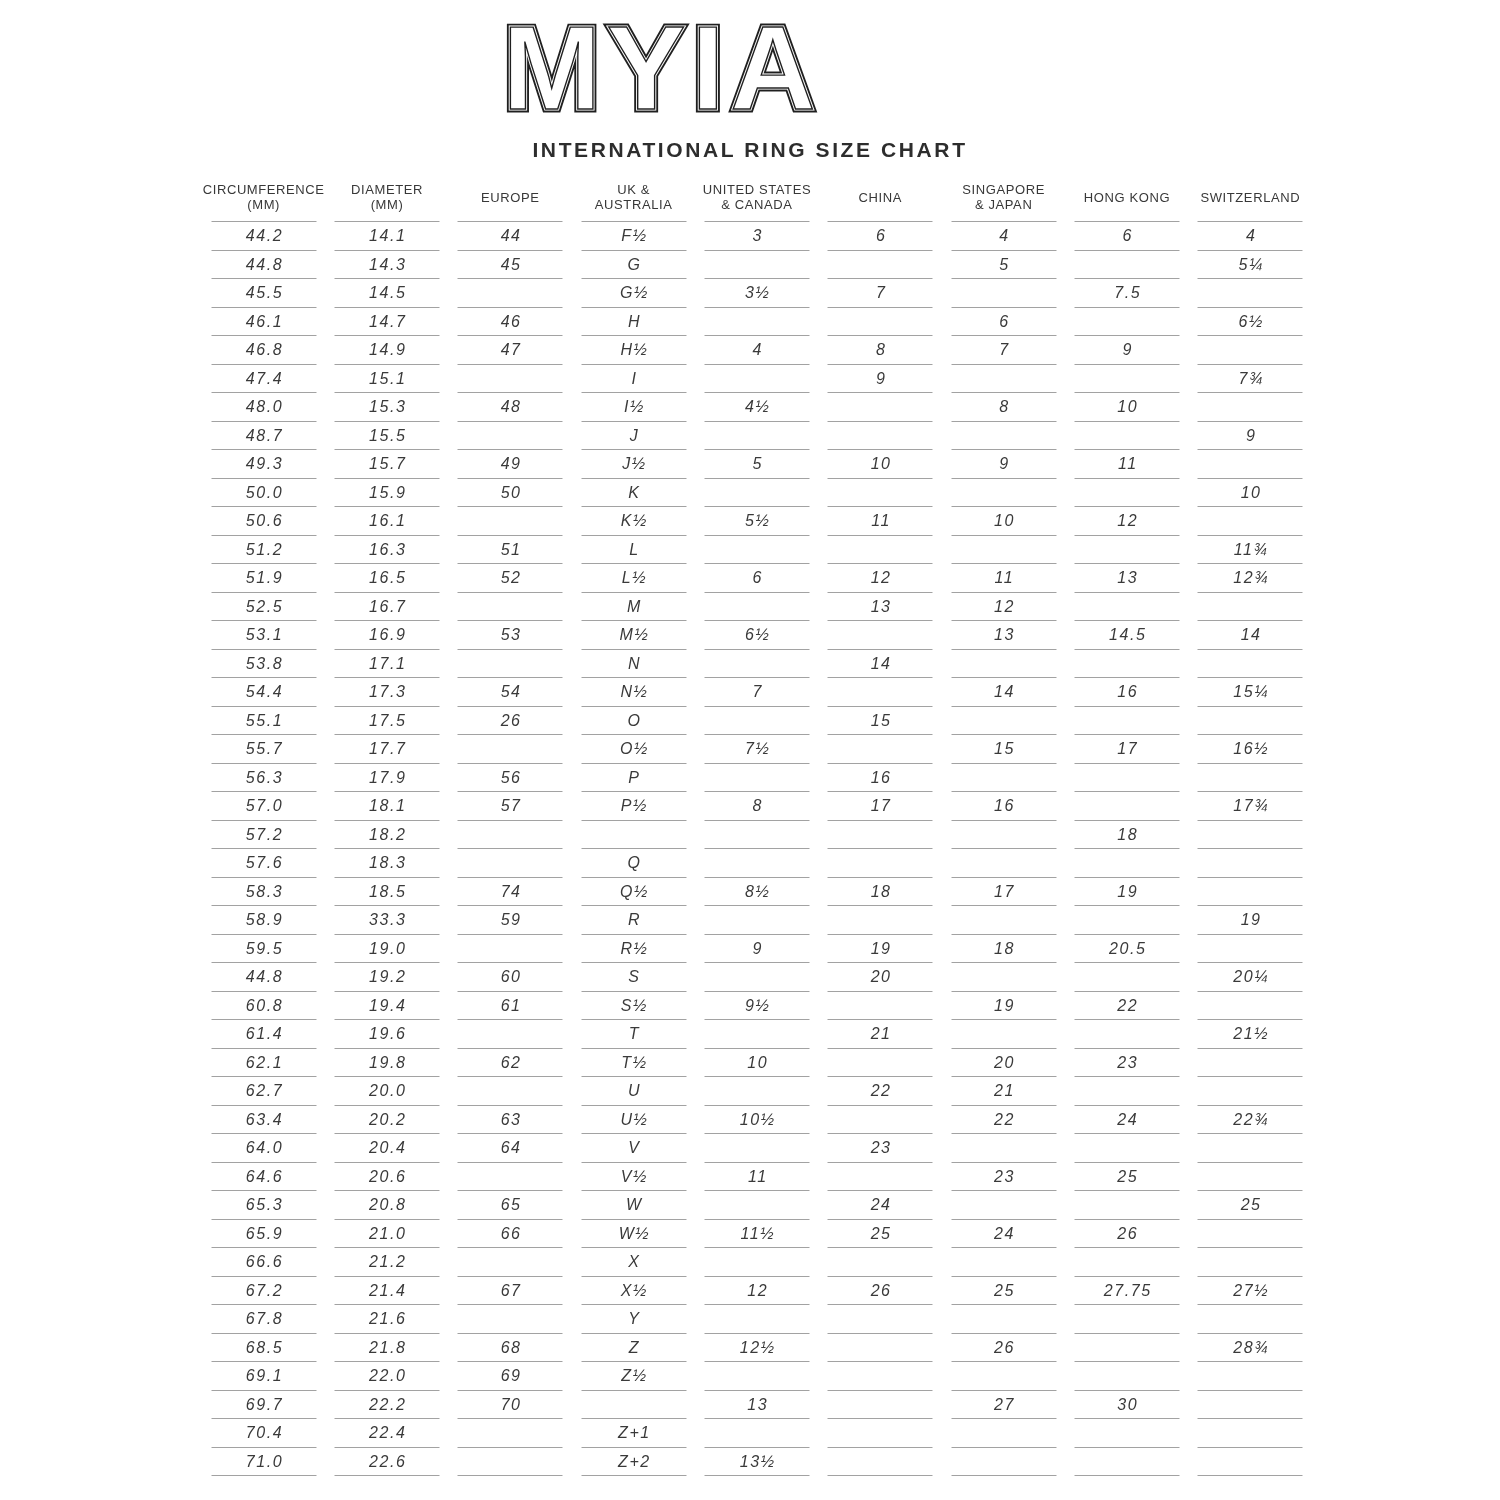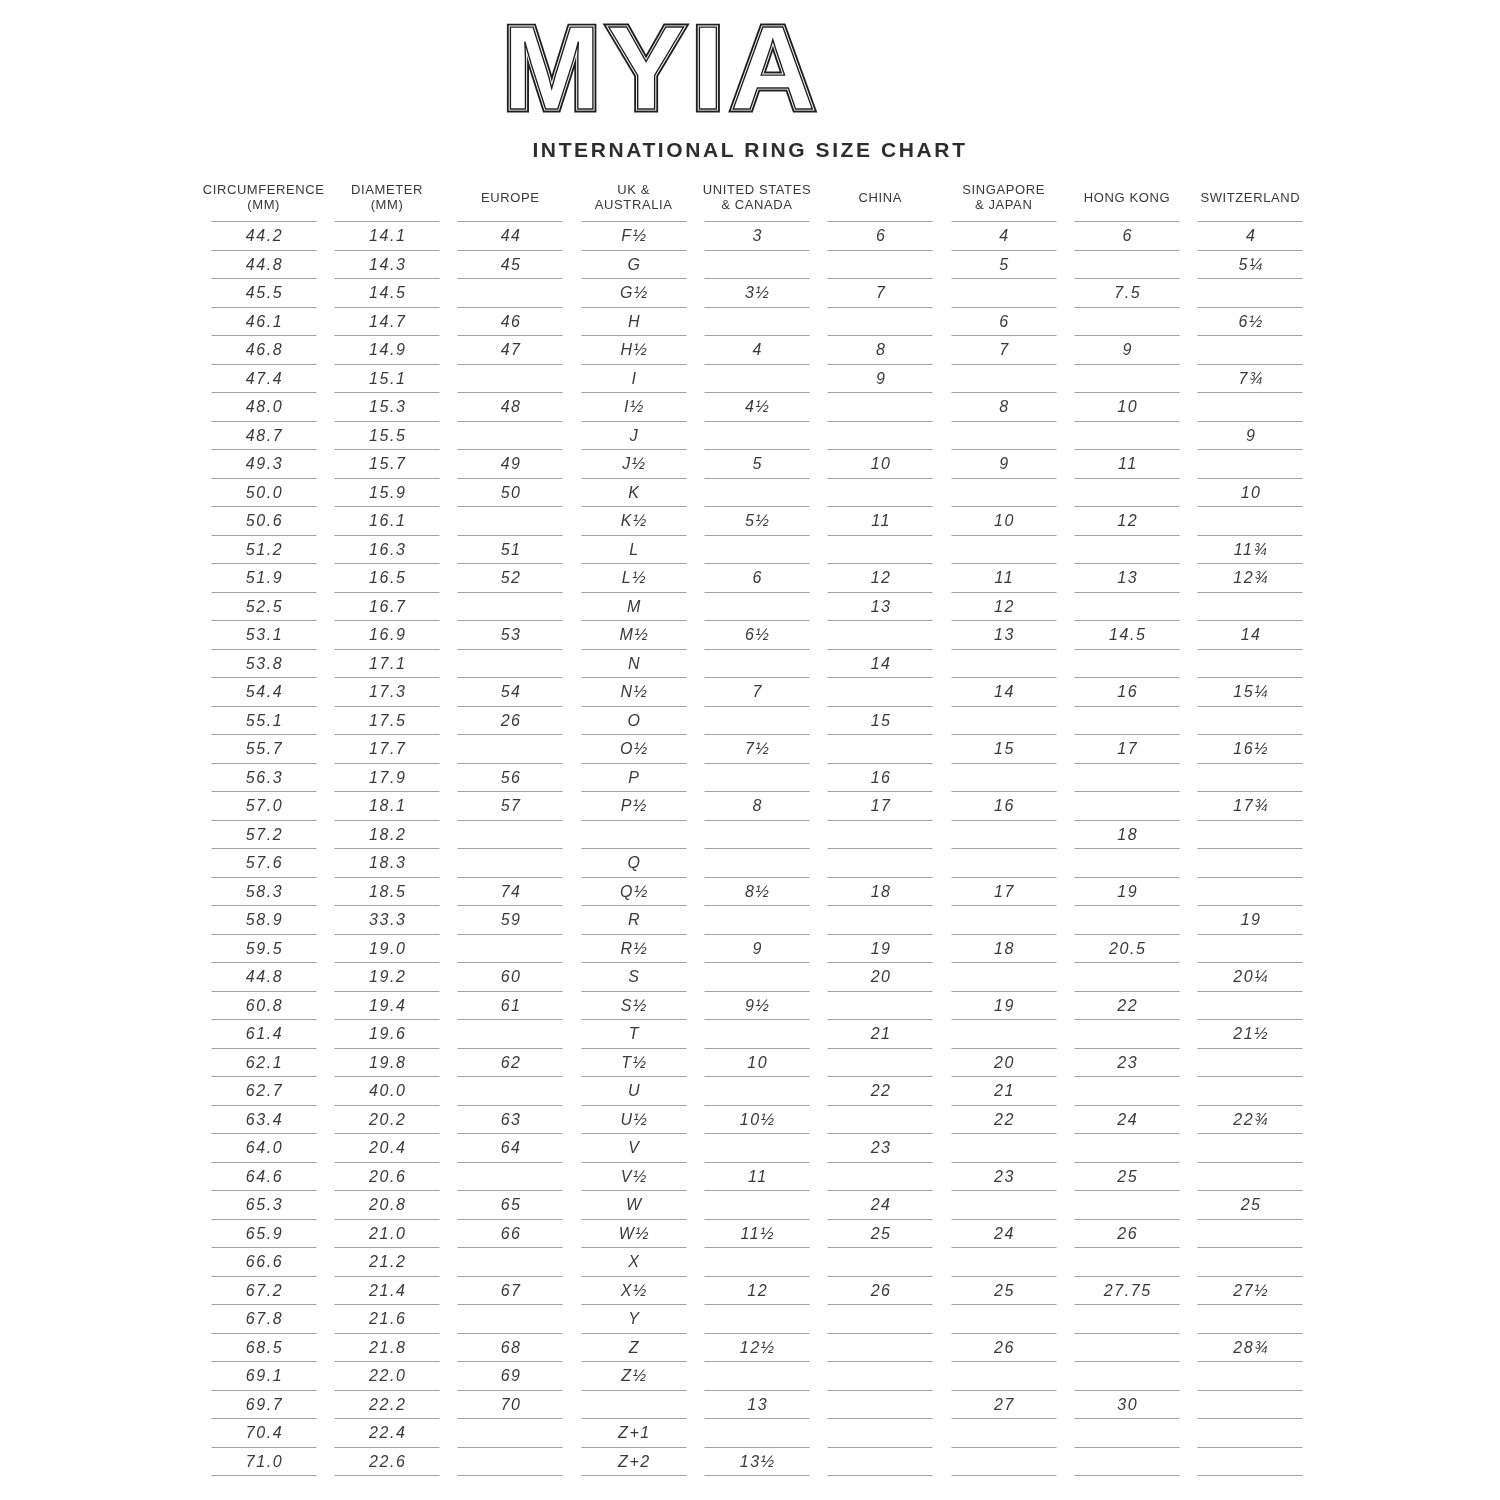--- a/index.html
+++ b/index.html
@@ -1016,21 +1016,21 @@
           </div>
           <div class="cell">
             <span class="val"></span>
           </div>
         </div>
         <div class="trow">
           <div class="cell">
             <span class="val">62.7</span>
           </div>
           <div class="cell">
-            <span class="val">40.0</span>
+            <span class="val">20.0</span>
           </div>
           <div class="cell">
             <span class="val"></span>
           </div>
           <div class="cell">
             <span class="val">U</span>
           </div>
           <div class="cell">
             <span class="val"></span>
           </div>

